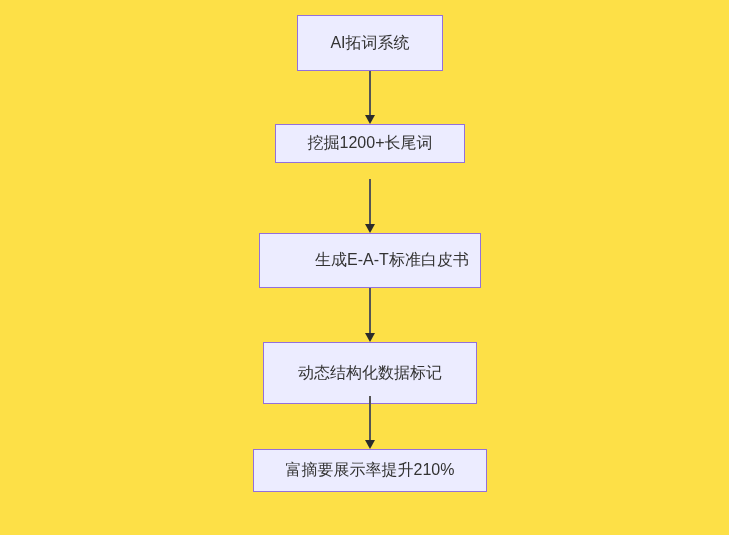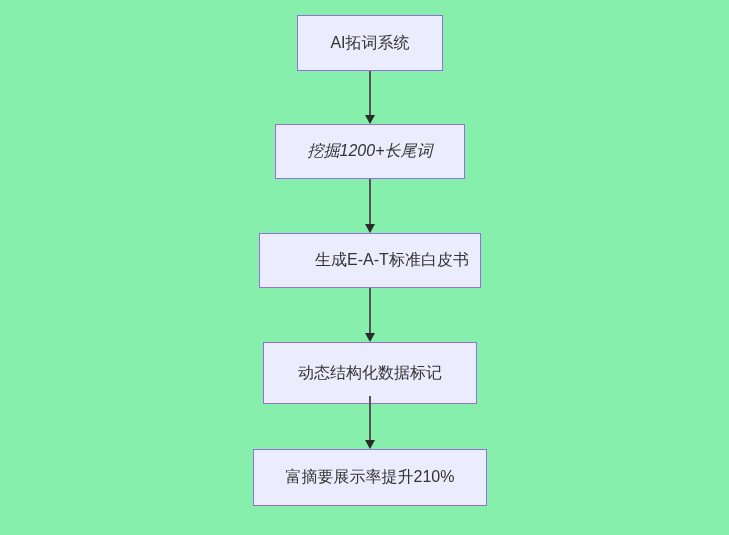--- a/index.html
+++ b/index.html
@@ -6,21 +6,21 @@
     margin: 0;
     padding: 0;
   }
   body {
     font-family: "Liberation Sans", "DejaVu Sans", sans-serif;
   }
   .canvas {
     position: relative;
     width: 729px;
     height: 535px;
-    background: #86efac;
+    background: #fde047;
     overflow: hidden;
   }
   .flow-node {
     position: absolute;
     box-sizing: border-box;
     background: #ECECFF;
     border: 1px solid #9370DB;
     color: #333333;
     font-size: 16px;
     display: flex;
@@ -44,24 +44,24 @@
   }
   .flow-arrow .head {
     width: 0;
     height: 0;
     border-left: 5px solid transparent;
     border-right: 5px solid transparent;
     border-top: 9px solid #2b2b2b;
   }
   
   #node-0 { left: 297px; top: 15px;  width: 146px; height: 56px; }
-  #node-1 { left: 275px; top: 124px; width: 190px; height: 55px; font-style: italic; }
+  #node-1 { left: 275px; top: 124px; width: 190px; height: 39px; }
   #node-2 { left: 259px; top: 233px; width: 222px; height: 55px; padding-left: 44px; }
   #node-3 { left: 263px; top: 342px; width: 214px; height: 62px; }
-  #node-4 { left: 253px; top: 449px; width: 234px; height: 57px; }
+  #node-4 { left: 253px; top: 449px; width: 234px; height: 43px; }
   
   #arrow-0 { left: 370px; top: 71px;  height: 53px; }
   #arrow-1 { left: 370px; top: 179px; height: 54px; }
   #arrow-2 { left: 370px; top: 288px; height: 54px; }
   #arrow-3 { left: 370px; top: 396px; height: 53px; }
 </style>
 </head>
 <body>
 
 <div class="canvas">

